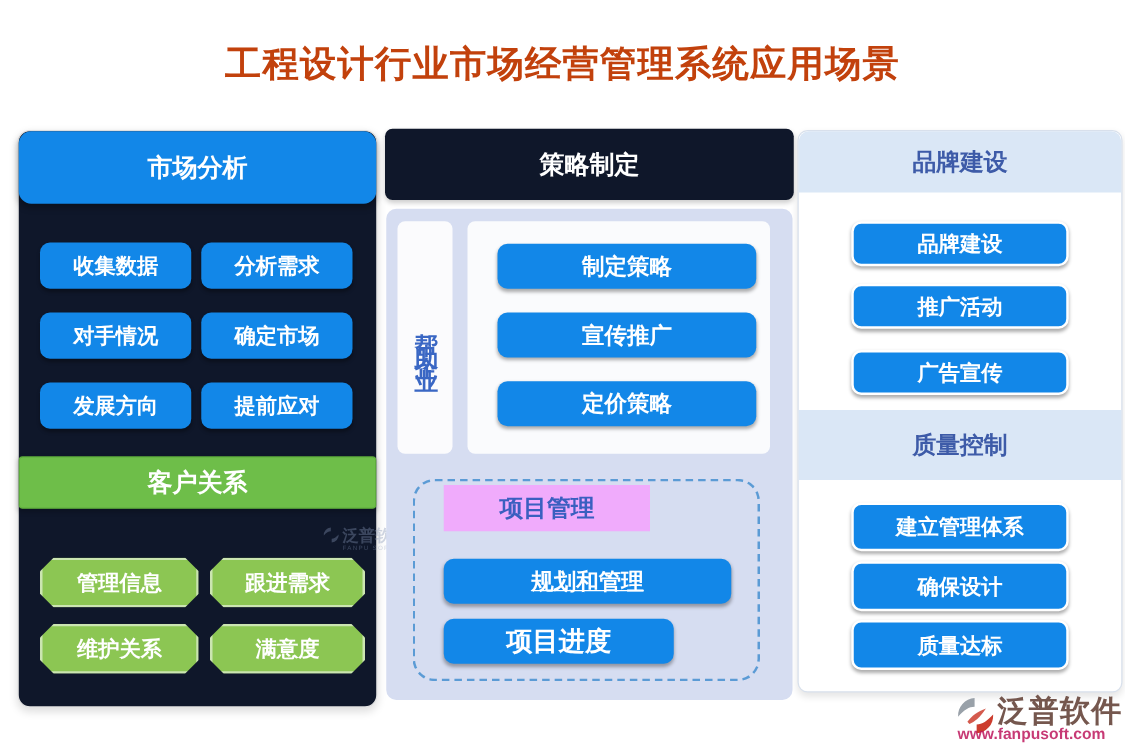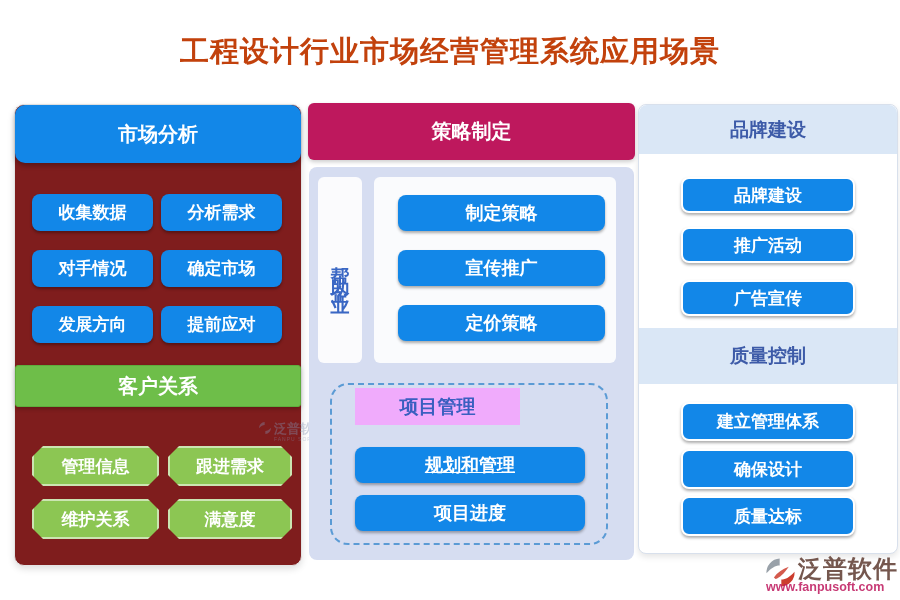--- a/index.html
+++ b/index.html
@@ -8,21 +8,21 @@
 
   .page-title {
     position:absolute; top:32px; left:0; width:100%;
     text-align:center; font-size:29px; font-weight:bold; color:#c2410c;
     letter-spacing:1px;
   }
 
   
   .left-panel {
     position:absolute; left:14px; top:104px; width:288px; height:462px;
-    background:#7f1d1d; border:1px solid #e4e4e4; border-radius:10px;
+    background:#0f172a; border:1px solid #e4e4e4; border-radius:10px;
     box-shadow:0 3px 7px rgba(0,0,0,.13);
   }
   .blue-header {
     position:absolute; left:0; top:0; width:100%; height:58px;
     background:#1287e8; border-radius:10px;
     display:flex; align-items:center; justify-content:center;
     color:#fff; font-size:20px; font-weight:bold;
     box-shadow:0 3px 5px rgba(0,0,0,.28);
   }
   .blue-btn {
@@ -45,21 +45,21 @@
     color:#fff; font-size:17px; font-weight:bold;
     clip-path:polygon(11px 0,calc(100% - 11px) 0,100% 11px,100% calc(100% - 11px),calc(100% - 11px) 100%,11px 100%,0 calc(100% - 11px),0 11px);
     box-shadow:inset 0 0 0 2px rgba(255,255,255,.55);
     filter:drop-shadow(0 2px 2px rgba(0,0,0,.28));
     white-space:nowrap;
   }
 
   
   .mid-header {
     position:absolute; left:308px; top:103px; width:327px; height:57px;
-    background:#be185d; border-radius:6px;
+    background:#0f172a; border-radius:6px;
     display:flex; align-items:center; justify-content:center;
     color:#fff; font-size:20px; font-weight:bold;
     box-shadow:0 2px 4px rgba(0,0,0,.2);
   }
   .mid-panel {
     position:absolute; left:309px; top:167px; width:325px; height:393px;
     background:#d6ddf1; border-radius:8px;
   }
   .side-strip {
     position:absolute; left:9px; top:10px; width:44px; height:186px;
@@ -163,21 +163,21 @@
 
     <div class="inner-white">
       <div class="blue-btn" style="left:24px;top:18px;width:207px;height:36px;font-size:18px;">制定策略</div>
       <div class="blue-btn" style="left:24px;top:73px;width:207px;height:36px;font-size:18px;">宣传推广</div>
       <div class="blue-btn" style="left:24px;top:128px;width:207px;height:36px;font-size:18px;">定价策略</div>
     </div>
 
     <div class="dashed-box">
       <div class="project-title">项目管理</div>
       <div class="blue-btn" style="left:23px;top:62px;width:230px;height:36px;font-size:18px;text-decoration:underline;">规划和管理</div>
-      <div class="blue-btn" style="left:23px;top:110px;width:230px;height:36px;font-size:18px;font-family:Liberation Mono, monospace;">项目进度</div>
+      <div class="blue-btn" style="left:23px;top:110px;width:184px;height:36px;font-size:21px;font-family:Liberation Mono, monospace;">项目进度</div>
     </div>
   </div>
 
   <div class="right-panel">
     <div class="lightblue-header top">品牌建设</div>
 
     <div class="blue-btn white-border" style="left:42px;top:72px;width:174px;height:36px;">品牌建设</div>
     <div class="blue-btn white-border" style="left:42px;top:122px;width:174px;height:36px;">推广活动</div>
     <div class="blue-btn white-border" style="left:42px;top:175px;width:174px;height:36px;">广告宣传</div>
 

